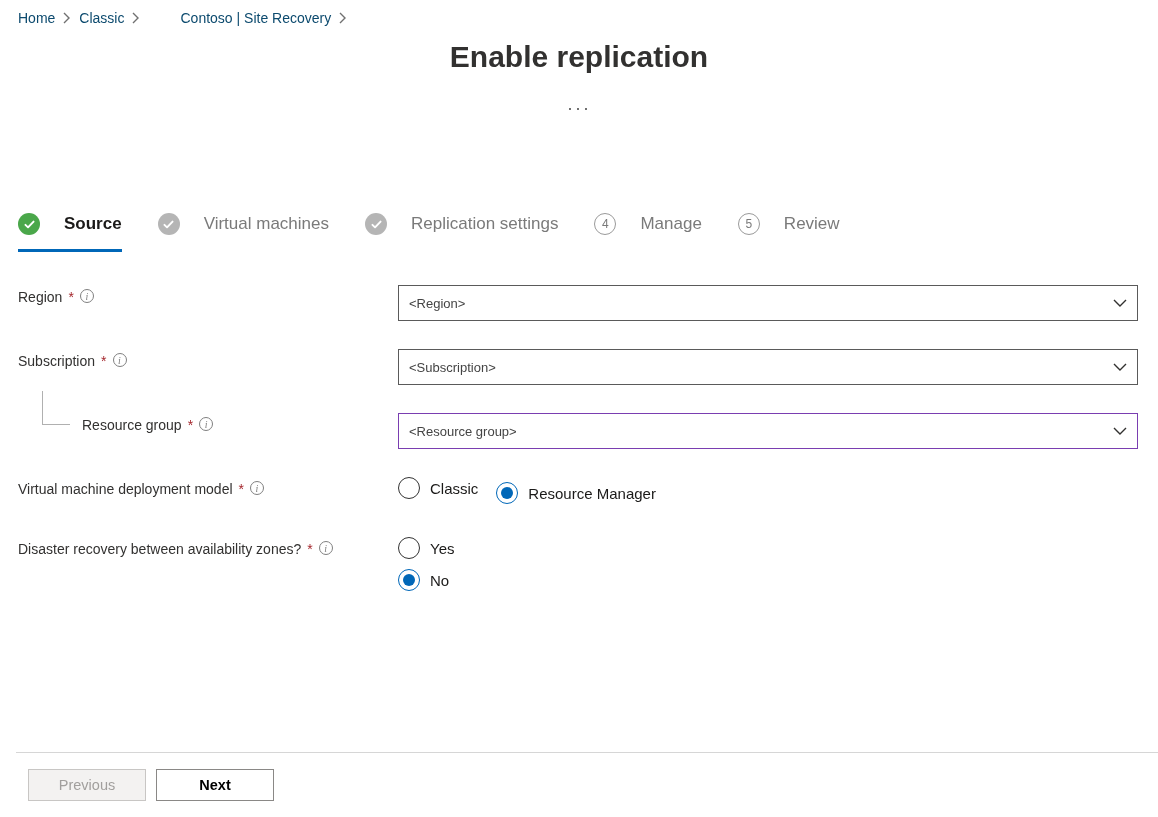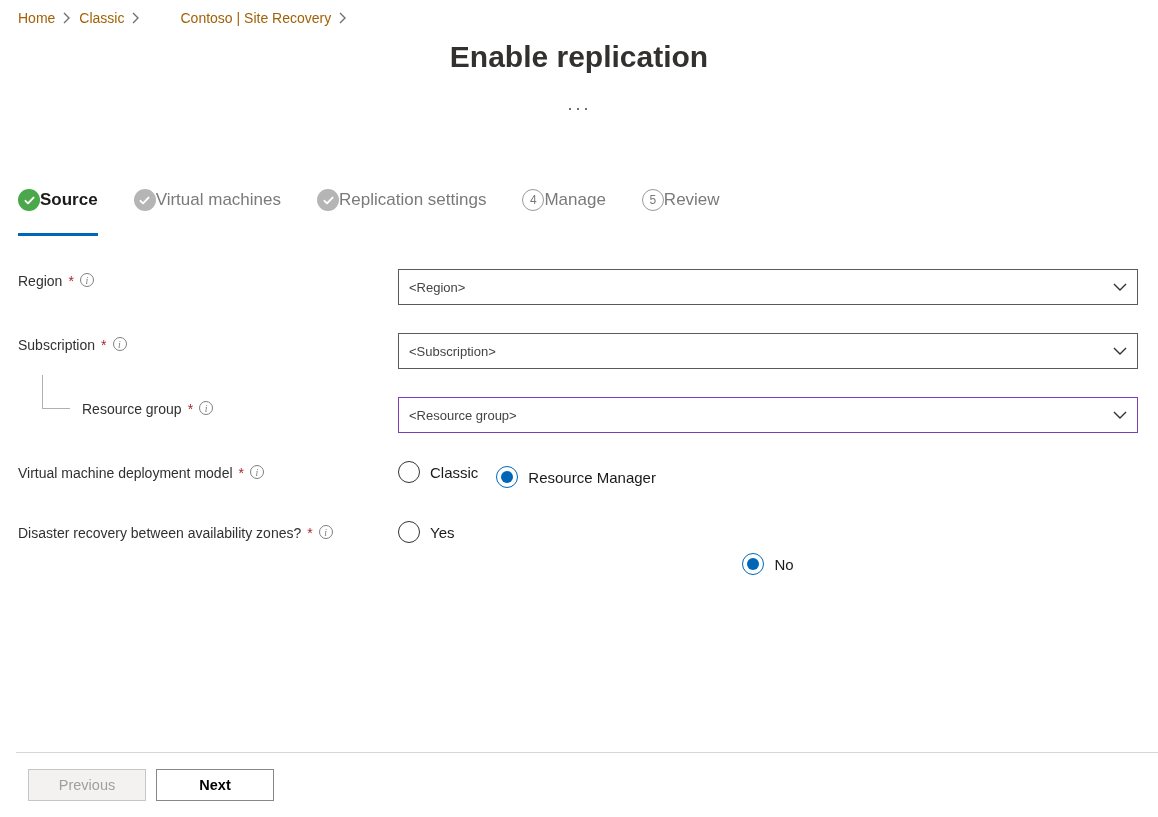--- a/index.html
+++ b/index.html
@@ -17,21 +17,21 @@
     padding: 10px 18px 0 18px;
   }
   .breadcrumb {
     display: flex;
     align-items: center;
     gap: 8px;
     font-size: 14px;
     margin-bottom: 14px;
   }
   .breadcrumb a {
-    color: #a16207;
+    color: #0c4a6e;
     text-decoration: none;
     cursor: pointer;
   }
   .breadcrumb .sep {
     color: #707070;
     font-size: 14px;
     display: inline-flex;
     align-items: center;
   }
   h1 {
@@ -52,25 +52,26 @@
   }
   .tabs {
     display: flex;
     align-items: center;
     gap: 36px;
     margin-bottom: 36px;
   }
   .tab {
     display: flex;
     align-items: center;
-    gap: 0;
+    gap: 24px;
     font-size: 17px;
     color: #7a7a7a;
-    padding-bottom: 22px;
-    cursor: pointer;
+    padding-bottom: 14px;
+    cursor: pointer;
+    margin-top: 24px;
   }
   .tab.active {
     color: #1b1a19;
     font-weight: 600;
     border-bottom: 3px solid #0067b8;
     margin-bottom: -3px;
   }
   .tab-check {
     width: 22px;
     height: 22px;
@@ -158,21 +159,21 @@
   }
   .chev {
     display: inline-flex;
   }
   .radio-row {
     display: flex;
     align-items: center;
     gap: 10px;
     margin-bottom: 10px;
   }
-  .radio-row:last-child { margin-bottom: 0; justify-content: center; }
+  .radio-row:last-child { margin-bottom: 0; }
   .radio-groups-inline {
     display: flex;
     align-items: center;
     gap: 18px;
   }
   .radio-outer {
     width: 22px;
     height: 22px;
     border-radius: 50%;
     border: 1.5px solid #333;

